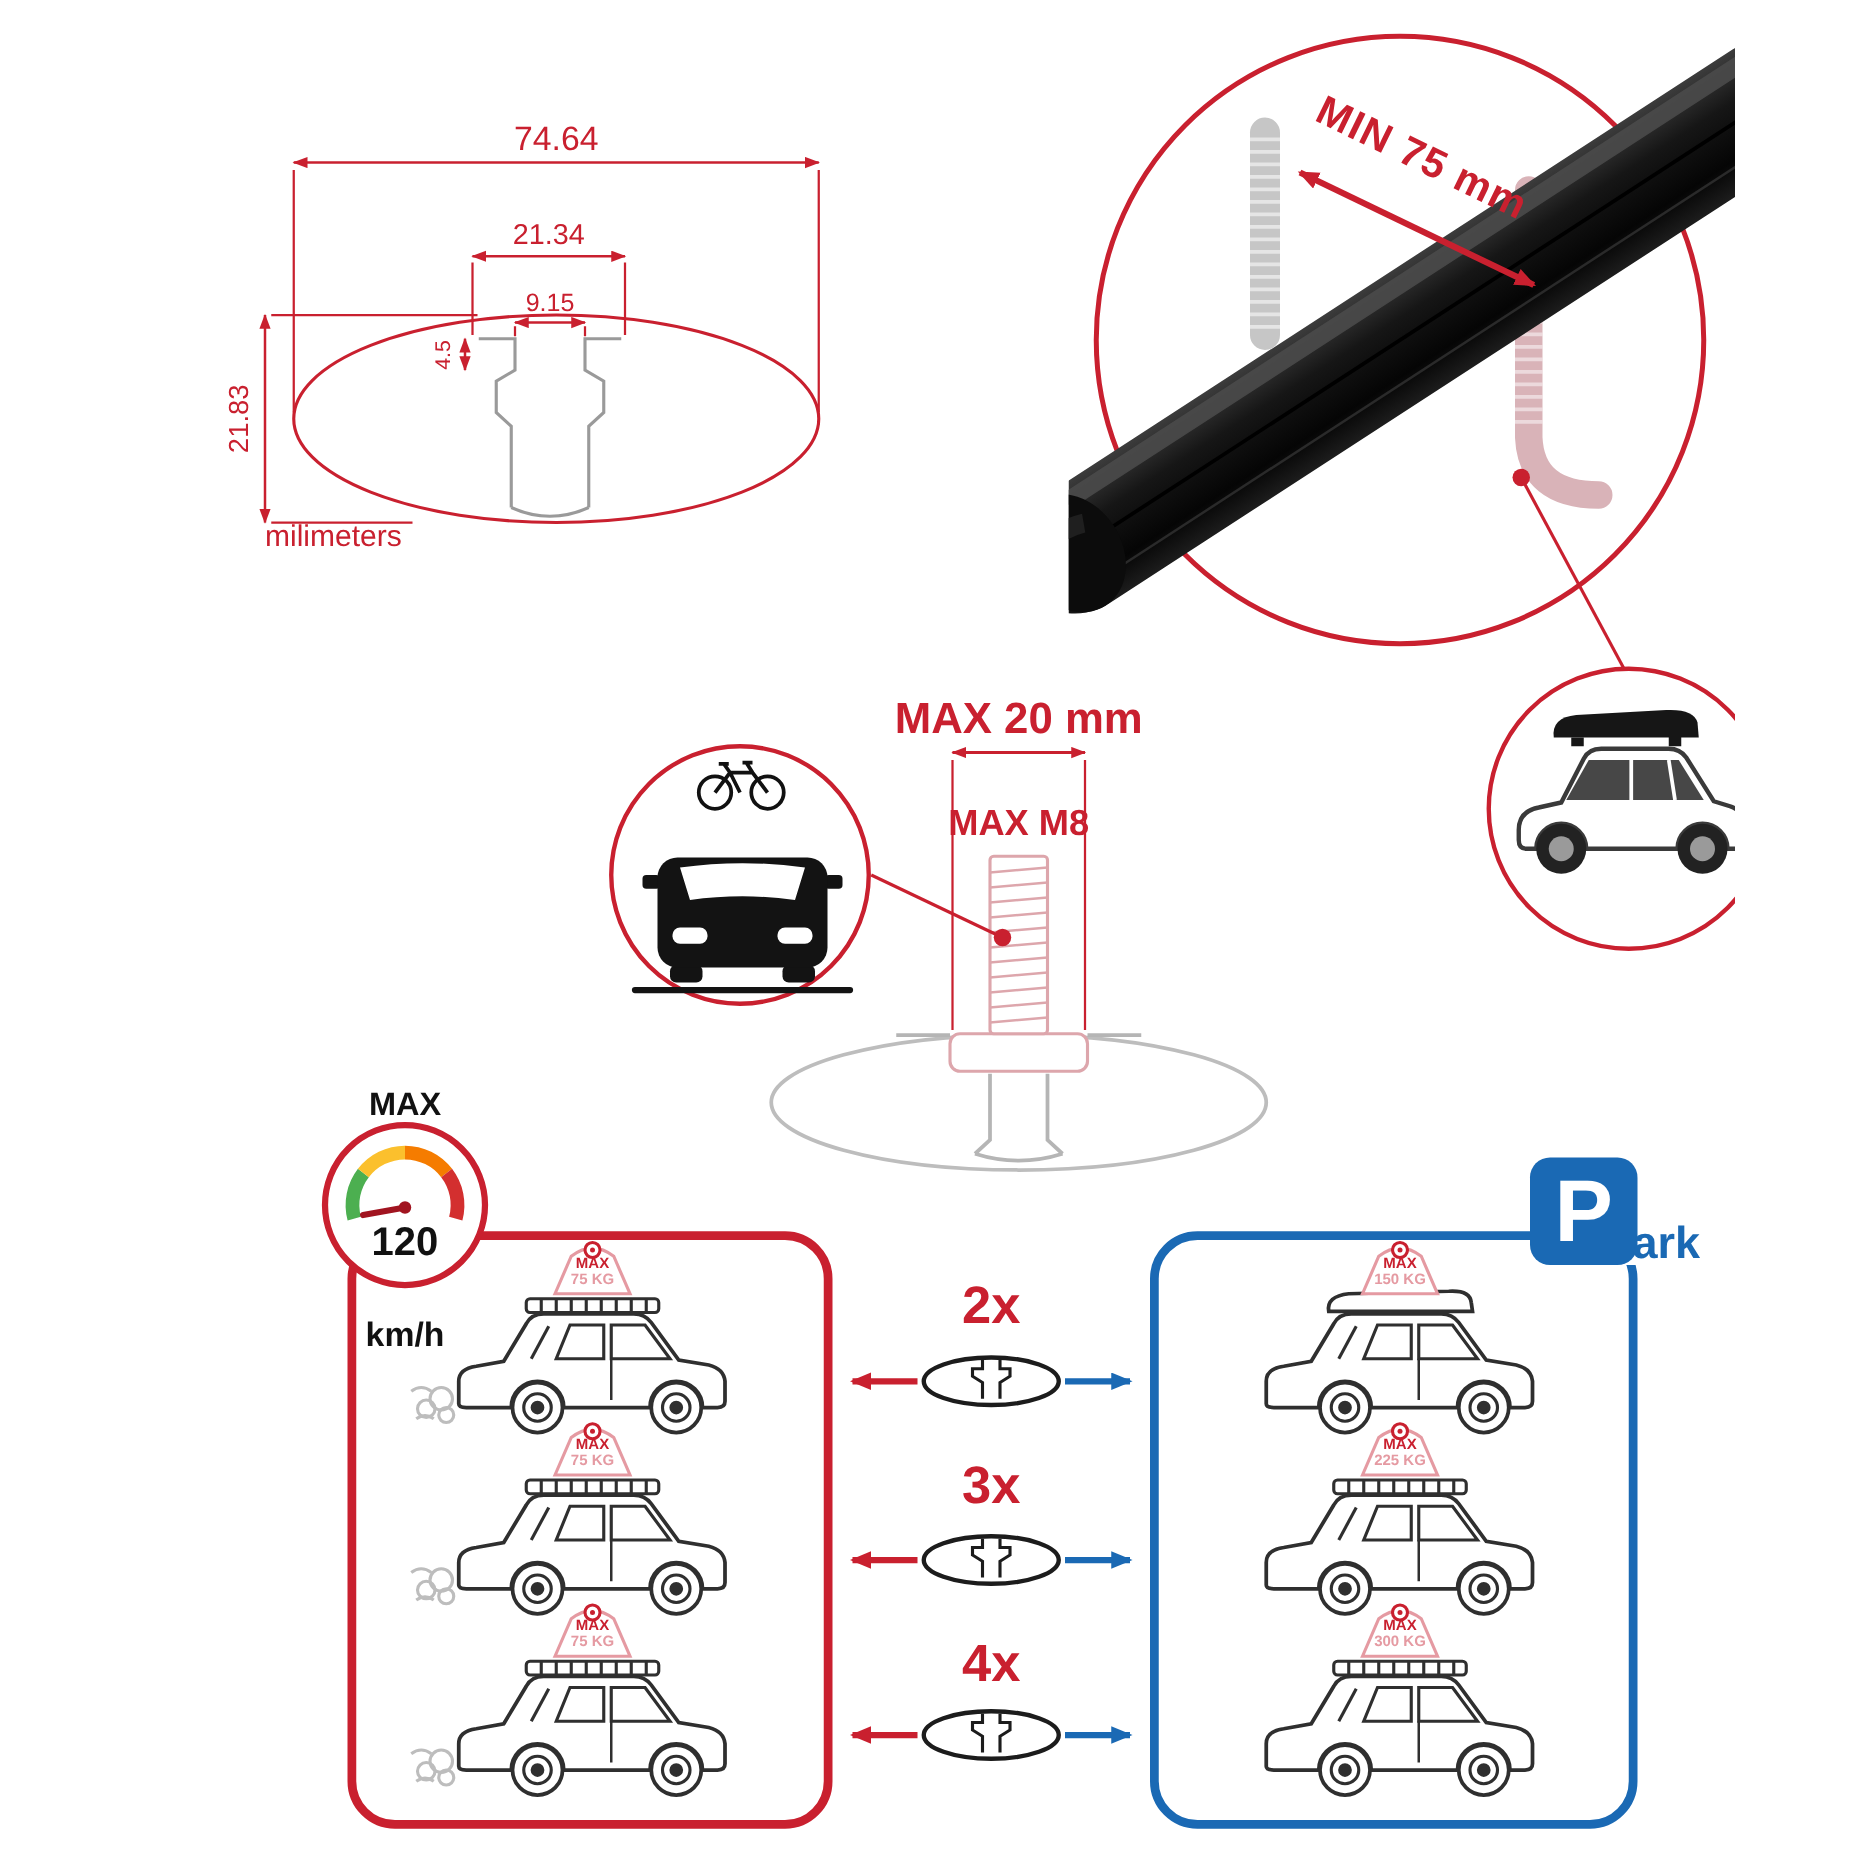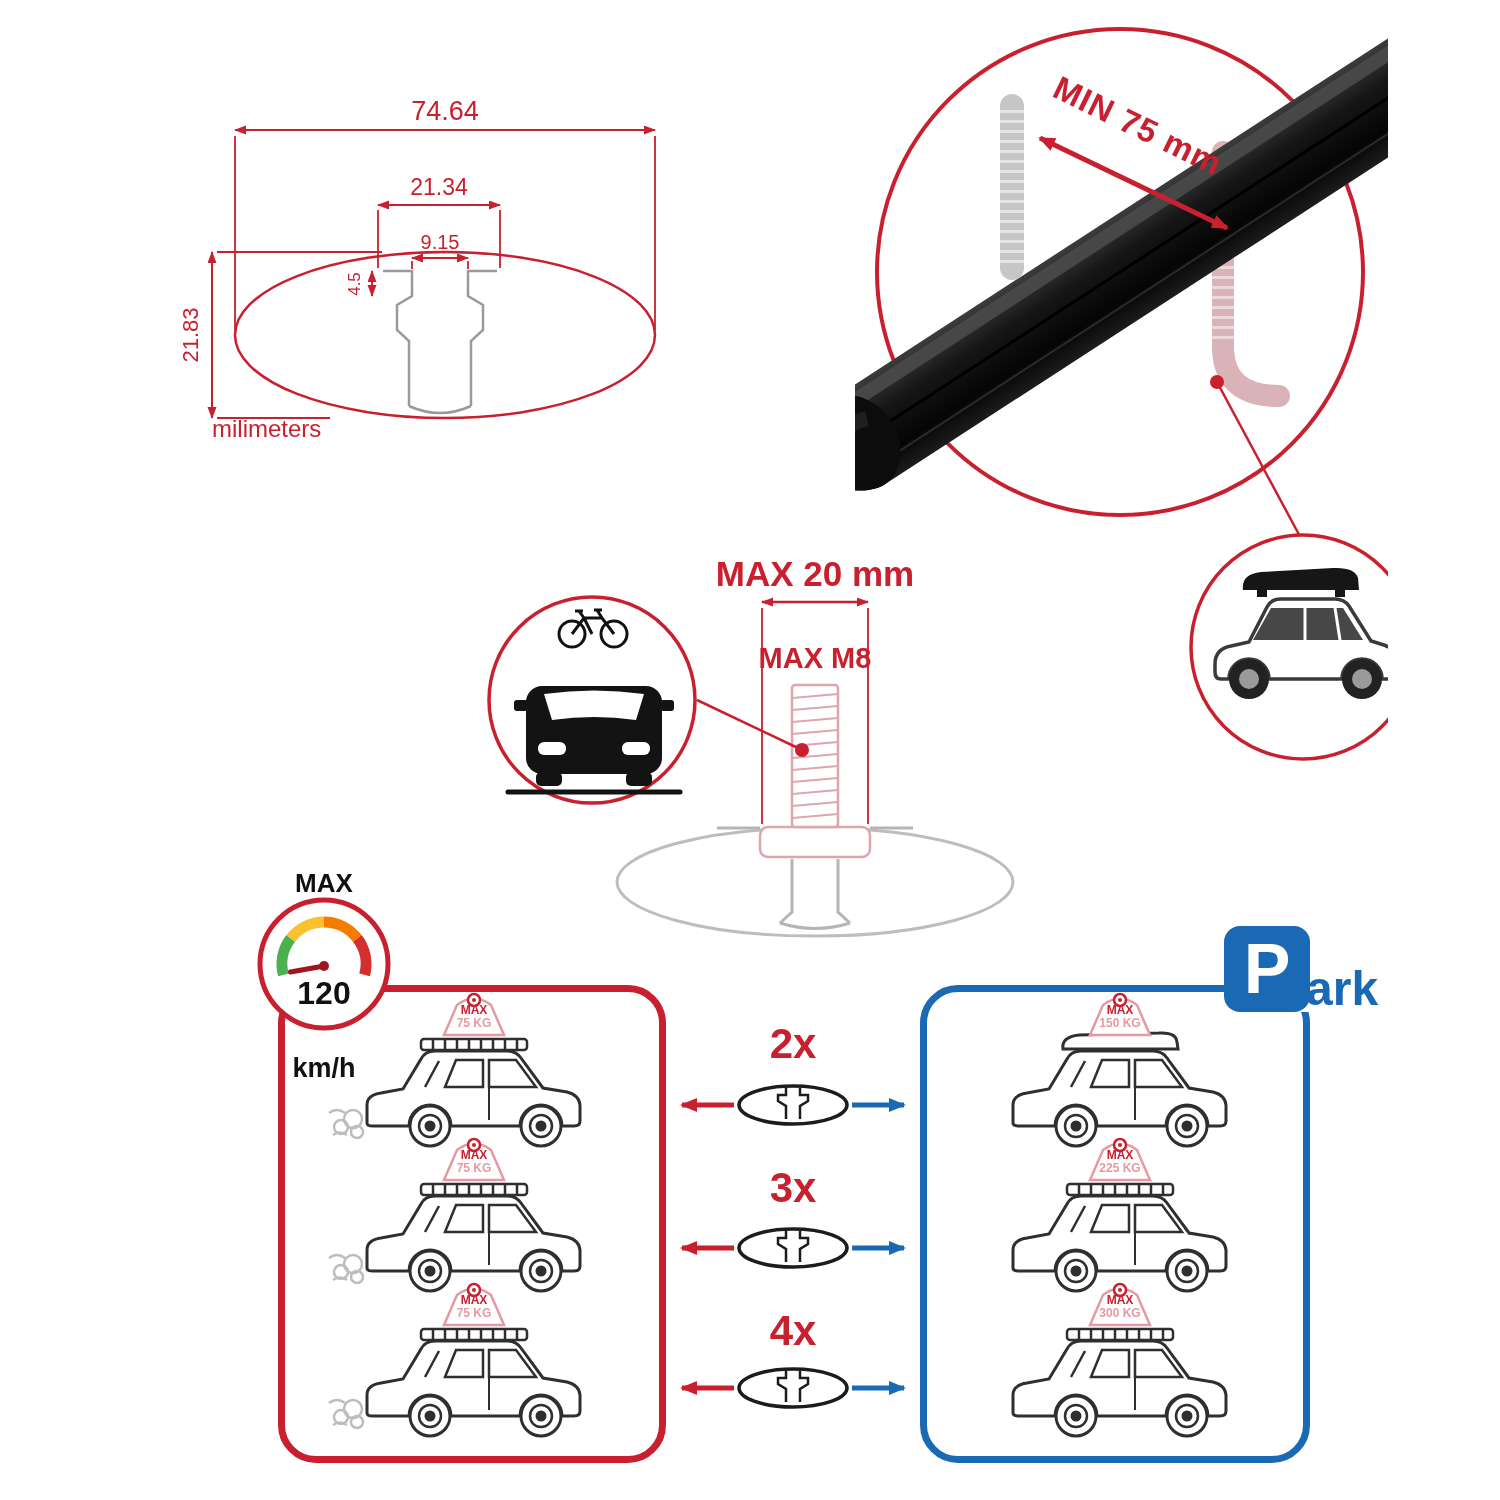--- a/index.html
+++ b/index.html
@@ -9,21 +9,21 @@
   .abs{position:absolute;}
   svg text{font-family:"Liberation Sans",sans-serif;}
   .load-box{position:absolute;background:#fff;border-radius:38px;z-index:1;}
   .load-box.red{left:278px;top:985px;width:388px;height:478px;border:7px solid #c9202f;}
   .load-box.blue{left:920px;top:985px;width:390px;height:478px;border:7px solid #1a69b4;}
   .load-box > svg{position:absolute;left:0;top:0;}
   .speedo{left:246px;top:872px;z-index:5;}
   .mult{left:666px;top:990px;z-index:2;}
   .park{position:absolute;left:1224px;top:926px;display:flex;align-items:flex-end;z-index:6;background:#fff;border-radius:10px;padding:0 5px 0 0;}
   .park-p{width:86px;height:86px;background:#1a69b4;border-radius:16px;color:#fff;font-size:70px;font-weight:bold;display:flex;align-items:center;justify-content:center;line-height:1;}
-  .park-ark{color:#1a69b4;font-size:48px;font-weight:bold;line-height:0.9;margin-left:-4px;margin-bottom:2px;}
+  .park-ark{color:#1a69b4;font-size:36px;font-weight:bold;line-height:0.9;margin-left:-4px;margin-bottom:2px;}
 </style>
 </head>
 <body>
 
 <div class="canvas">
 
   <svg width="0" height="0" class="abs">
     <defs>
       <marker id="arrDim" markerWidth="13" markerHeight="10" refX="11" refY="4.5" orient="auto-start-reverse" markerUnits="userSpaceOnUse">
         <path d="M0,0 L12,4.5 L0,9 Z" fill="#c9202f"></path>

